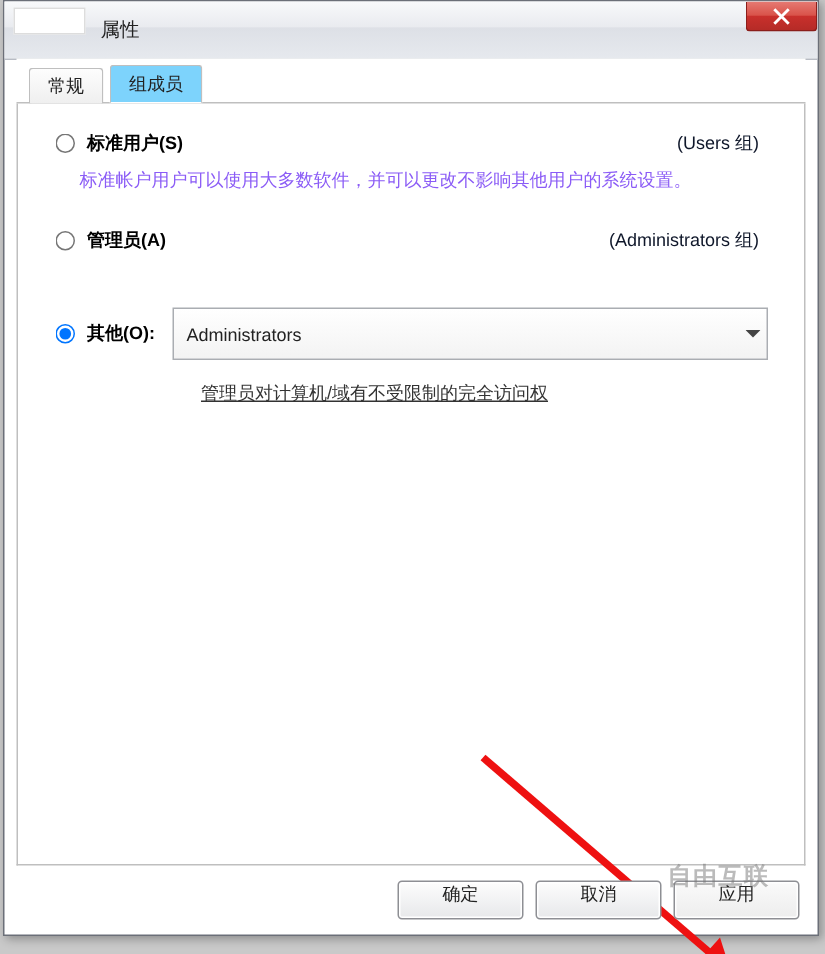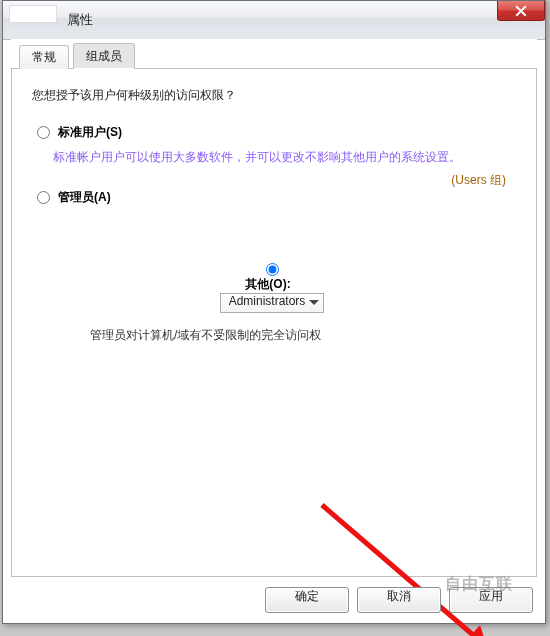--- a/index.html
+++ b/index.html
@@ -53,58 +53,58 @@
     background: linear-gradient(#fdfdfd,#efefef);
     font-size: 12px; color: #222;
     display: flex; align-items: center; justify-content: center;
     padding: 0 12px;
     border-top-left-radius: 3px; border-top-right-radius: 3px;
     cursor: default;
   }
   .tab.inactive { left: 8px; }
   .tab.active {
     left: 62px; top: 0; height: 26px;
-    background: #e5e5e5; z-index: 2;
+    background: #7dd3fc; z-index: 2;
     border-bottom: 1px solid #fff;
   }
   .tabpage {
     border: 1px solid #bfbfbf; border-top: none;
     position: absolute; left: 0; right: 0; top: 30px; bottom: 0;
     padding: 18px 20px;
   }
   .prompt { color: #222; margin-bottom: 20px; }
   .opt {
     display: flex; align-items: flex-start; margin-bottom: 6px;
   }
   .radio {
     width: 13px; height: 13px; margin-top: 2px; margin-right: 8px;
     flex: none;
   }
   .opt-label { font-weight: bold; color: #000; text-align: center; }
-  .group-hint { position: absolute; right: 30px; color: #a16207; margin-top: 48px; }
+  .group-hint { position: absolute; right: 30px; color: #0f172a; }
   .opt-desc {
     margin-left: 21px; margin-right: 12px; color: #8b5cf6;
     line-height: 1.7; margin-bottom: 22px;
   }
   .other-row {
-    display: flex; align-items: center; margin-top: 57px; flex-direction: column;
+    display: flex; align-items: center; margin-top: 36px;
   }
   .other-row .radio { margin-top: 0; }
   .other-label { font-weight: bold; color: #000; margin-right: 12px; }
   .combo {
-    flex: 1; height: 20px; border: 1px solid #aaadb2;
+    flex: 1; height: 35px; border: 1px solid #aaadb2;
     background: linear-gradient(#fff,#f3f3f3);
-    display: flex; justify-content: space-between;
+    display: flex; align-items: center; justify-content: space-between;
     padding: 0 0 0 8px; color: #222;
     margin-right: 4px;
   }
   .combo .arrow {
     width: 18px; height: 18px; display:flex; align-items:center; justify-content:center;
   }
-  .other-desc { margin-left: 58px; margin-top: 14px; color: #333; }
+  .other-desc { margin-left: 102px; margin-top: 14px; color: #333; text-decoration: underline; }
   .buttons {
     position: absolute; right: 12px; bottom: 10px;
     display: flex; gap: 8px;
   }
   .btn {
     min-width: 84px; height: 26px;
     border: 1px solid #8e8f94;
     background: linear-gradient(#fdfdfd,#e7e8ea);
     border-radius: 3px;
     font-size: 12px; color: #222;
@@ -146,32 +146,32 @@
     <div class="tabstrip">
       <div class="tab inactive">
         <span>常规</span>
       </div>
       <div class="tab active">
         <span>组成员</span>
       </div>
     </div>
 
     <div class="tabpage">
-      <div class="prompt">您想授予该用户何种级别的访问权限？</div>
 
       <div class="opt">
         <input type="radio" class="radio" name="lvl" style="">
         <span class="opt-label">标准用户(S)</span>
         <span class="group-hint">(Users 组)</span>
       </div>
       <div class="opt-desc">标准帐户用户可以使用大多数软件，并可以更改不影响其他用户的系统设置。</div>
 
       <div class="opt">
         <input type="radio" class="radio" name="lvl" style="">
         <span class="opt-label">管理员(A)</span>
+        <span class="group-hint">(Administrators 组)</span>
       </div>
 
       <div class="other-row">
         <input type="radio" class="radio" name="lvl" checked="" style="">
         <span class="other-label">其他(O):</span>
         <div class="combo">
           <span>Administrators</span>
           <span class="arrow">
             <svg width="10" height="6" viewBox="0 0 10 6">
                 <path d="M0 0 L5 5 L10 0 Z" fill="#444"></path>

